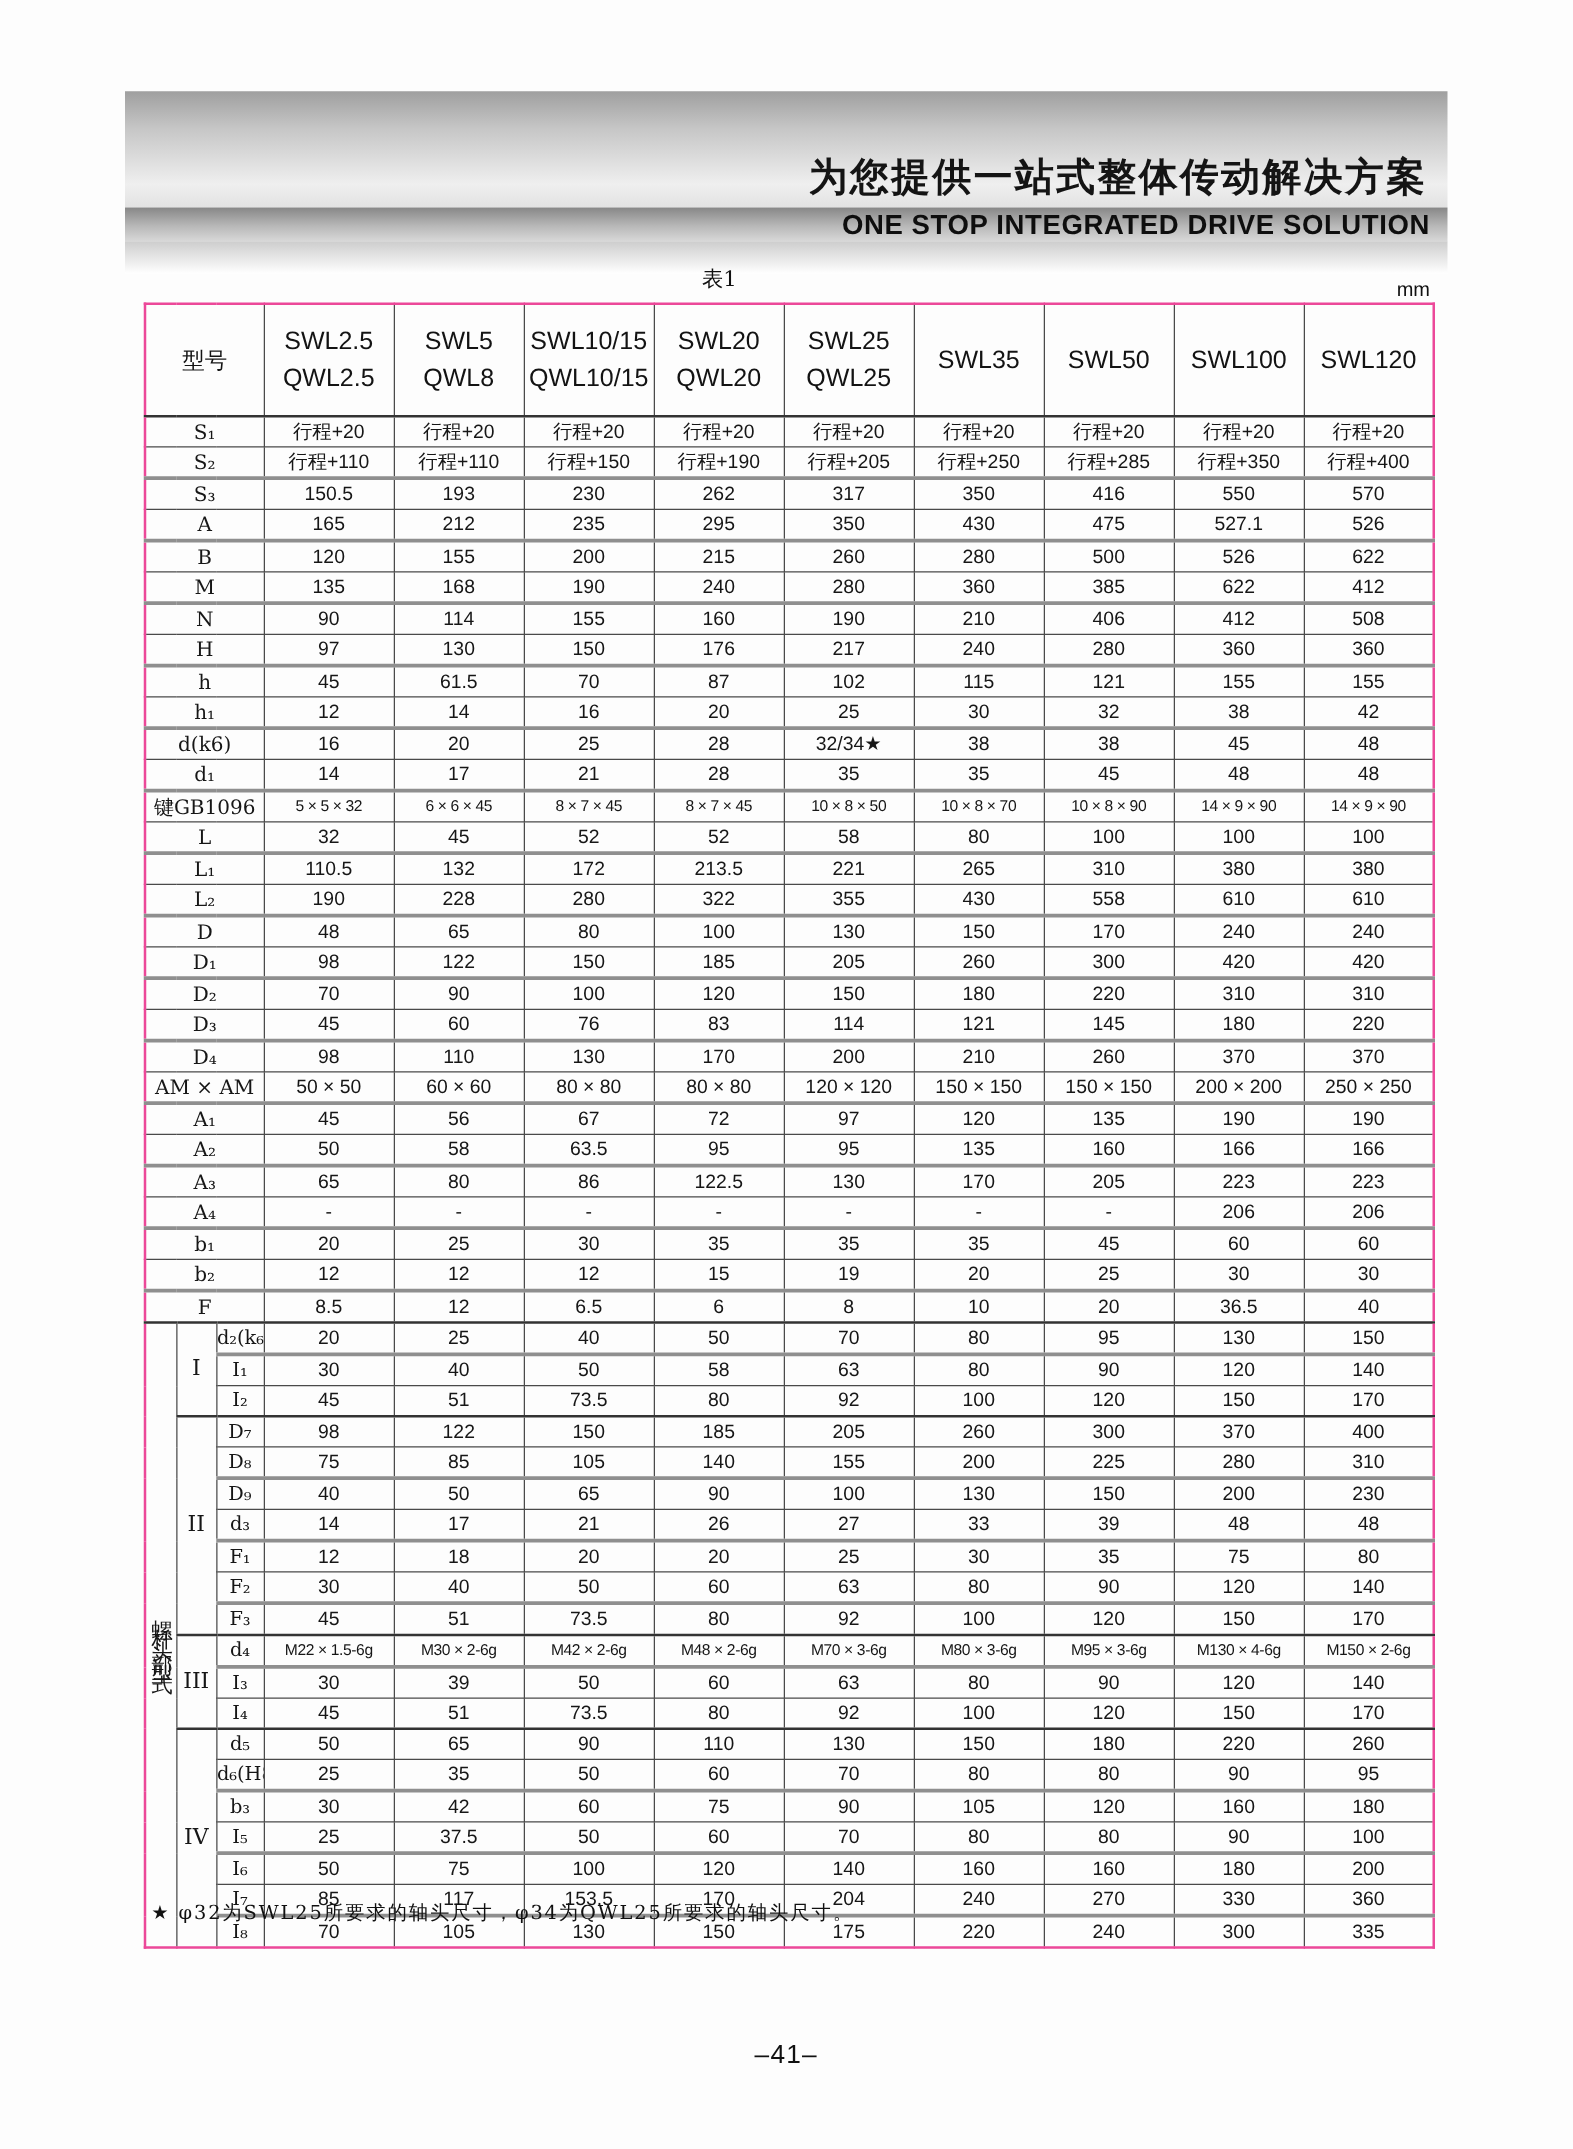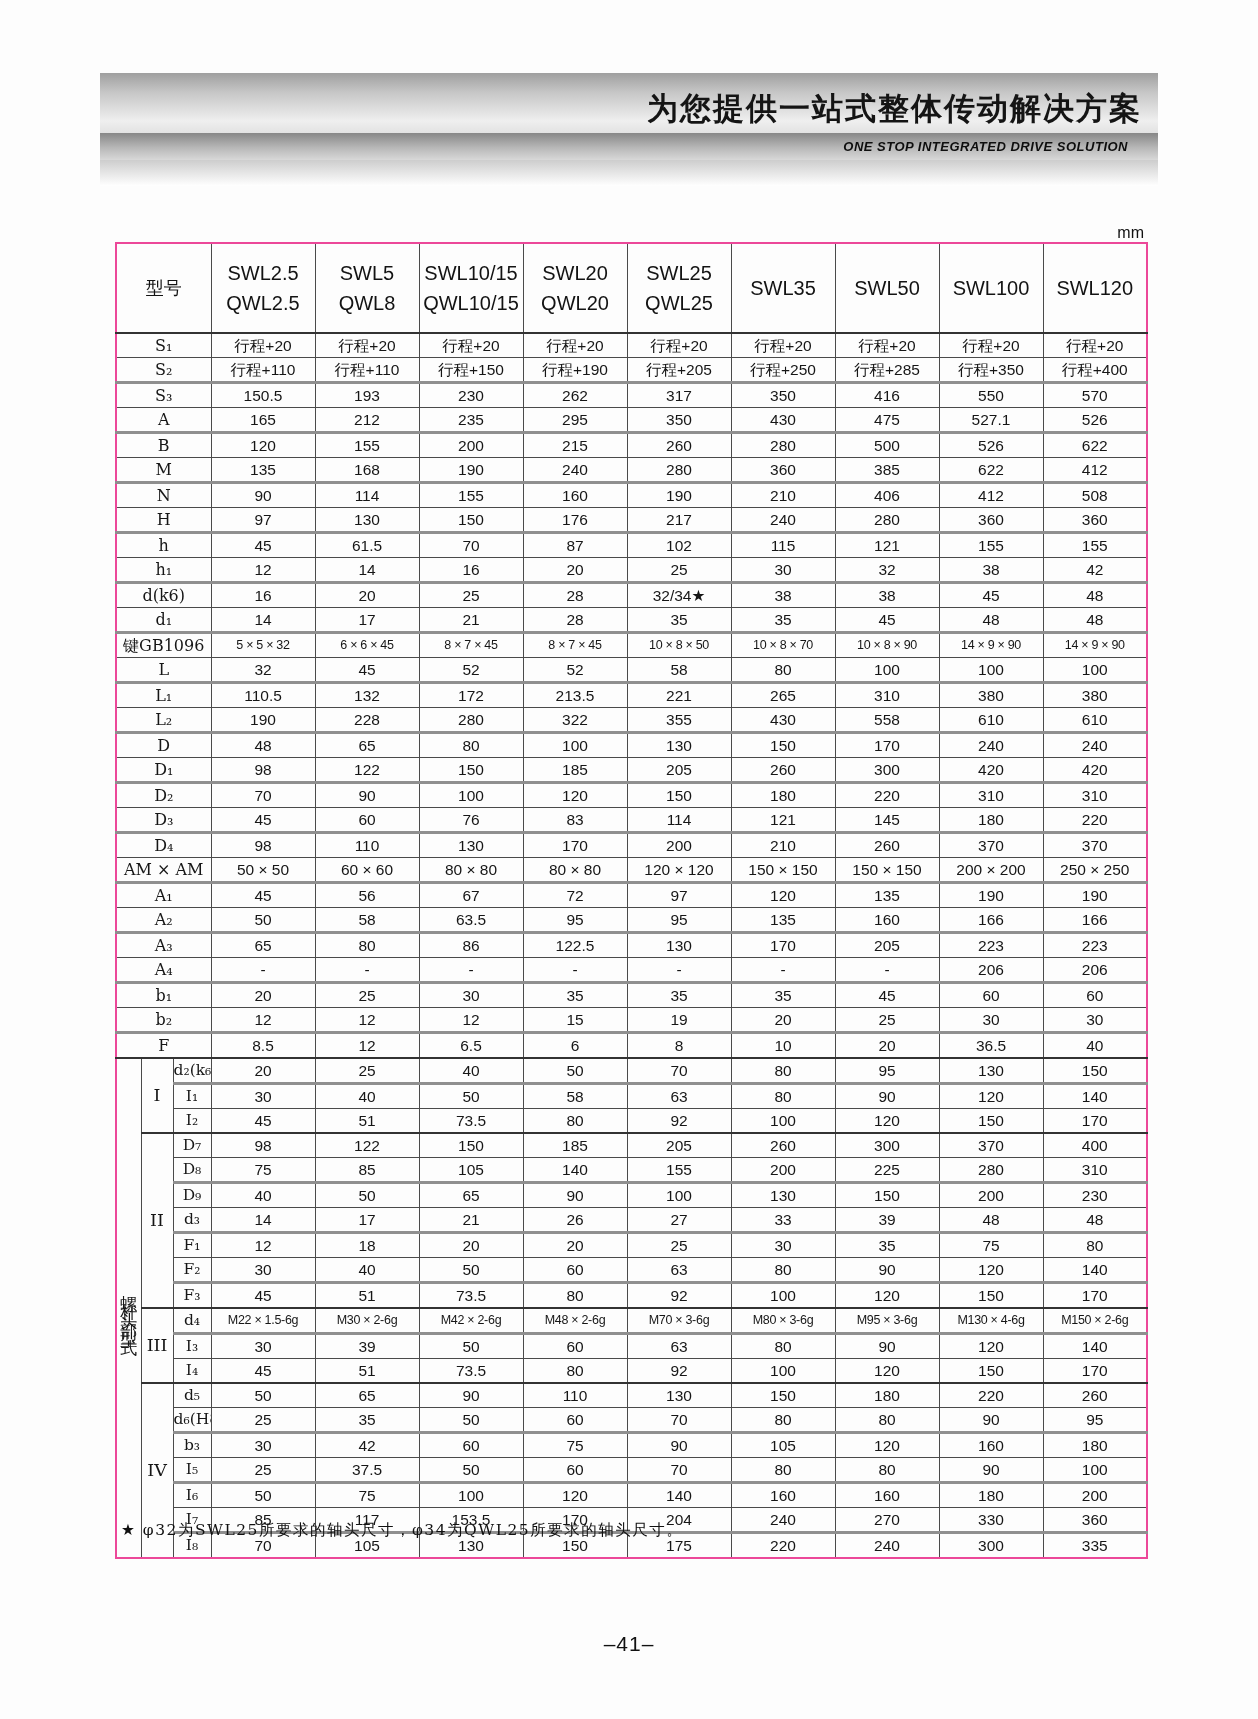--- a/index.html
+++ b/index.html
@@ -5,33 +5,33 @@
   html,body{margin:0;padding:0;}
   body{
     width:1258px;height:1719px;position:relative;
     background:#fdfdfd;
     font-family:"Liberation Sans",sans-serif;
     color:#161616;
   }
   
   .banner{position:absolute;left:100px;top:73px;width:1058px;}
   .banner-zh{
-    height:60px;
+    height:93px;
     background:linear-gradient(180deg,#9f9f9f 0%,#c6c6c6 32%,#efefef 80%,#e2e2e2 100%);
     display:flex;align-items:flex-end;justify-content:flex-end;
     padding:0 16px 3px 0;box-sizing:border-box;
     font-family:"DejaVu Serif",serif;font-weight:bold;
     font-size:31px;letter-spacing:2px;color:#141414;
   }
   .banner-en{
     height:27px;
     background:linear-gradient(180deg,#878787 0%,#b8b8b8 55%,#d8d8d8 100%);
     display:flex;align-items:center;justify-content:flex-end;
-    padding-right:30px;box-sizing:border-box;
-    font-weight:bold;font-size:13px;letter-spacing:.5px;color:#0e0e0e;font-style:italic;
+    padding-right:14px;box-sizing:border-box;
+    font-weight:bold;font-size:22px;letter-spacing:.5px;color:#0e0e0e;
   }
   .banner-fade{height:26px;background:linear-gradient(180deg,#cdcdcd,#ffffff);}
   
   .caption-row{position:absolute;left:115px;top:212px;width:1031px;height:28px;}
   .caption{
     position:absolute;left:0;width:100%;text-align:center;text-indent:-110px;
     font-family:"DejaVu Serif",serif;font-size:17px;color:#111;
   }
   .unit{position:absolute;right:2px;bottom:-2px;font-size:16px;color:#111;}
   
@@ -78,20 +78,21 @@
 
 <div class="page">
 
   <div class="banner">
     <div class="banner-zh">为您提供一站式整体传动解决方案</div>
     <div class="banner-en">ONE STOP INTEGRATED DRIVE SOLUTION</div>
     <div class="banner-fade"></div>
   </div>
 
   <div class="caption-row">
+    <span class="caption">表1</span>
     <span class="unit">mm</span>
   </div>
 
   <table id="spec-table">
     <colgroup>
       <col style="width:25px">
         <col style="width:32px">
         <col style="width:38px">
       <col style="width:104px">
         <col style="width:104px">

